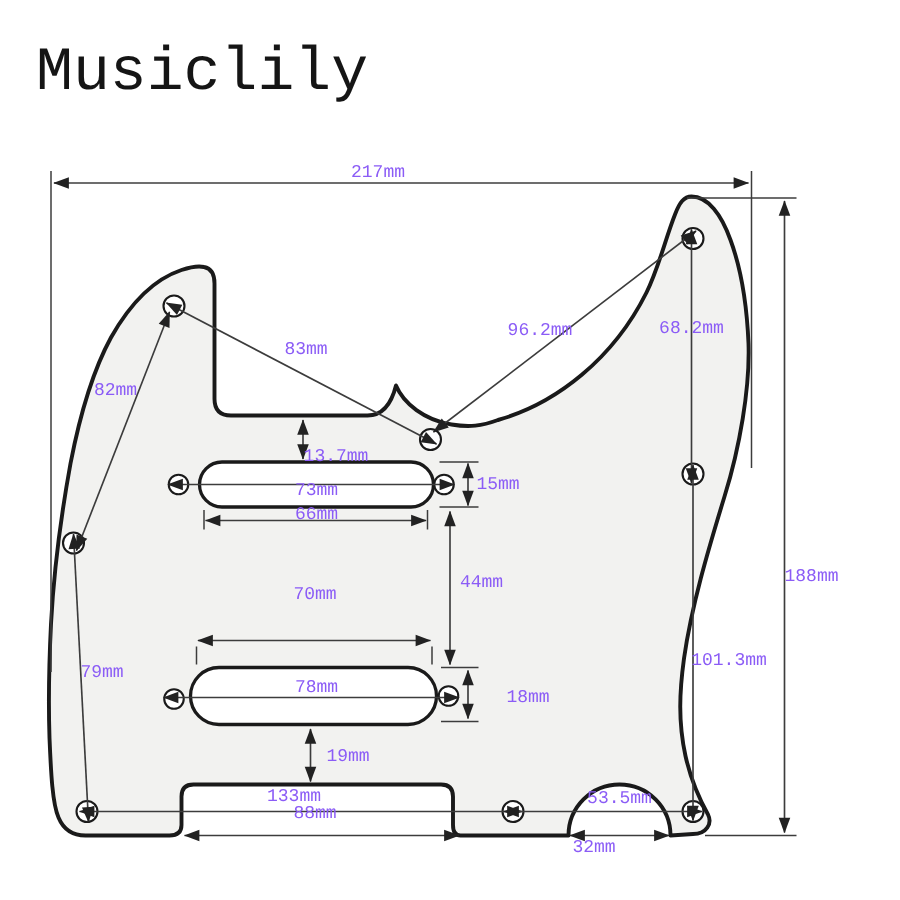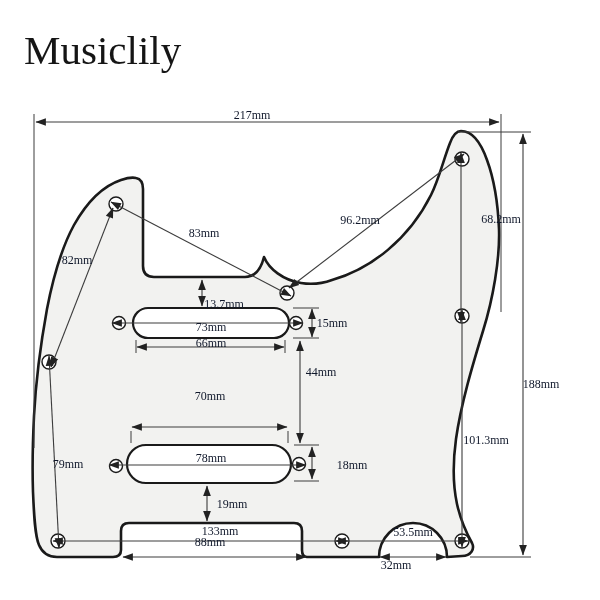--- a/index.html
+++ b/index.html
@@ -1,28 +1,28 @@
 <!DOCTYPE html>
 <html><head>
 <meta charset="utf-8">
 <style>
   html,body{margin:0;padding:0;background:#ffffff;}
   .canvas{
     position:relative;width:600px;height:600px;background:#ffffff;overflow:hidden;
-    font-family:Liberation Serif, serif;
+    font-family:Liberation Mono, monospace;
     border-radius:14px;
   }
   .brand{
     position:absolute;left:24px;top:26px;
     font-size:41px;font-weight:500;letter-spacing:0px;color:#151515;
   }
   svg{position:absolute;left:0;top:0;}
   .lbl{
     position:absolute;transform:translate(-50%,-50%);
-    font-size:12px;color:#0f172a;white-space:nowrap;line-height:1;
+    font-size:12px;color:#8b5cf6;white-space:nowrap;line-height:1;
   }
 </style>
 </head>
 <body>
 
 <div class="canvas">
 
   <div class="brand">Musiclily</div>
 
   <svg width="600" height="600" viewBox="0 0 600 600">
@@ -115,32 +115,32 @@
       <line x1="207" y1="486" x2="207" y2="521" marker-start="url(#ah)" marker-end="url(#ah)"></line>
       <line x1="53" y1="541" x2="348" y2="541" marker-start="url(#ah)" marker-end="url(#ah)"></line>
       <line x1="123" y1="557" x2="306" y2="557" marker-start="url(#ah)" marker-end="url(#ah)"></line>
       <line x1="336" y1="541" x2="468" y2="541" marker-start="url(#ah)" marker-end="url(#ah)"></line>
       <line x1="380" y1="557" x2="446" y2="557" marker-start="url(#ah)" marker-end="url(#ah)"></line>
     </g>
   </svg>
 
   <div class="lbl" style="left:252px;top:115px">217mm</div>
   <div class="lbl" style="left:541px;top:384px">188mm</div>
-  <div class="lbl" style="left:501px;top:219px">68.2mm</div>
+  <div class="lbl" style="left:461px;top:219px">68.2mm</div>
   <div class="lbl" style="left:486px;top:440px">101.3mm</div>
   <div class="lbl" style="left:360px;top:220px">96.2mm</div>
   <div class="lbl" style="left:204px;top:233px">83mm</div>
   <div class="lbl" style="left:77px;top:260px">82mm</div>
-  <div class="lbl" style="left:68px;top:464px">79mm</div>
+  <div class="lbl" style="left:68px;top:448px">79mm</div>
   <div class="lbl" style="left:224px;top:304px">13.7mm</div>
   <div class="lbl" style="left:211px;top:327px">73mm</div>
   <div class="lbl" style="left:332px;top:323px">15mm</div>
   <div class="lbl" style="left:211px;top:343px">66mm</div>
-  <div class="lbl" style="left:321px;top:372px">44mm</div>
+  <div class="lbl" style="left:321px;top:388px">44mm</div>
   <div class="lbl" style="left:210px;top:396px">70mm</div>
   <div class="lbl" style="left:211px;top:458px">78mm</div>
   <div class="lbl" style="left:352px;top:465px">18mm</div>
   <div class="lbl" style="left:232px;top:504px">19mm</div>
-  <div class="lbl" style="left:220px;top:531px">133mm</div>
+  <div class="lbl" style="left:196px;top:531px">133mm</div>
   <div class="lbl" style="left:210px;top:542px">88mm</div>
   <div class="lbl" style="left:413px;top:532px">53.5mm</div>
   <div class="lbl" style="left:396px;top:565px">32mm</div>
 </div>
 
 </body></html>

